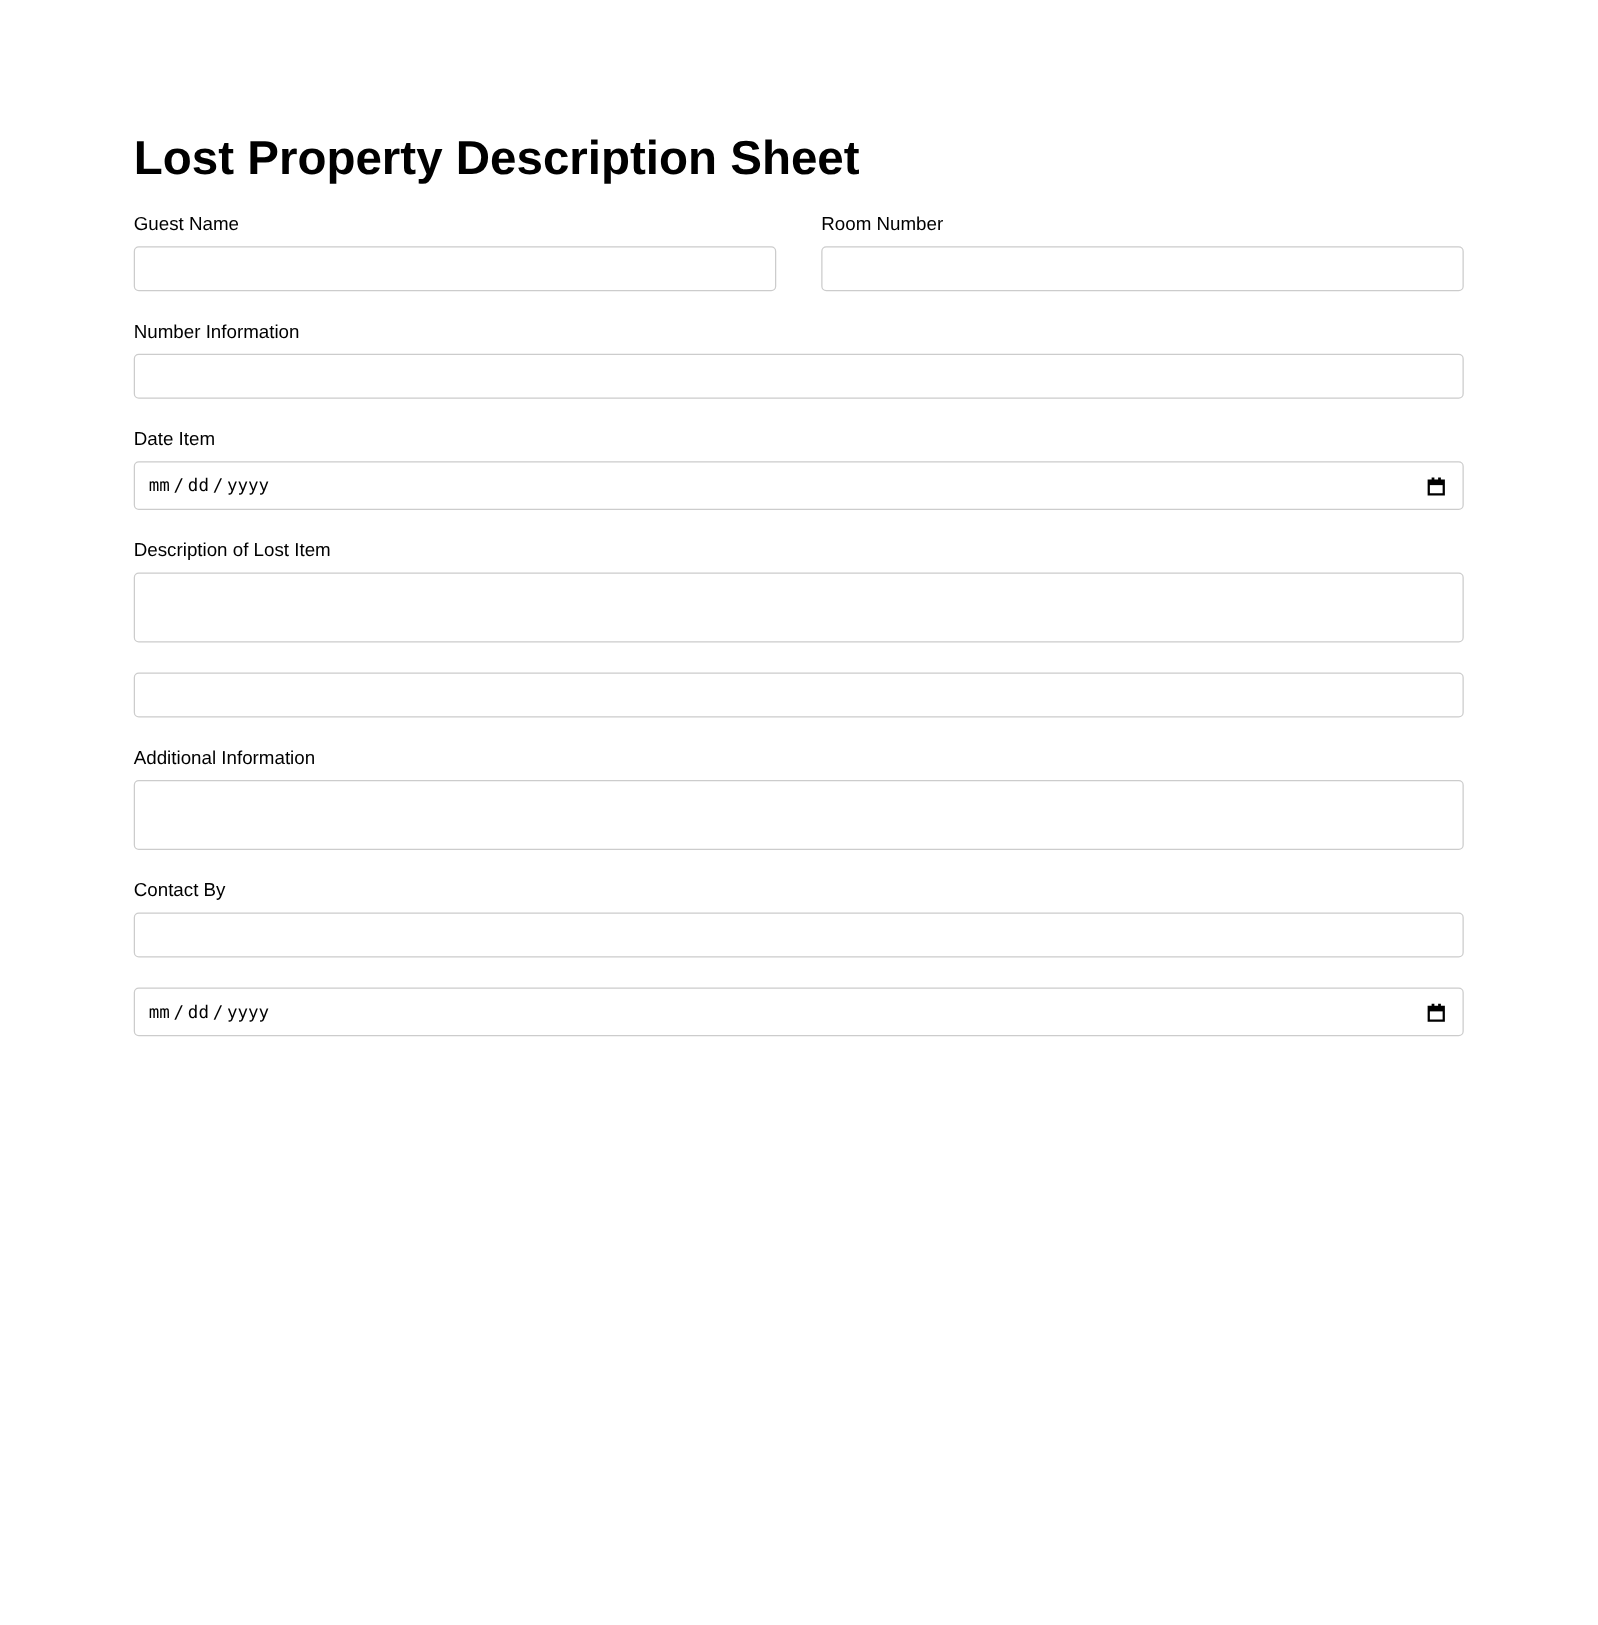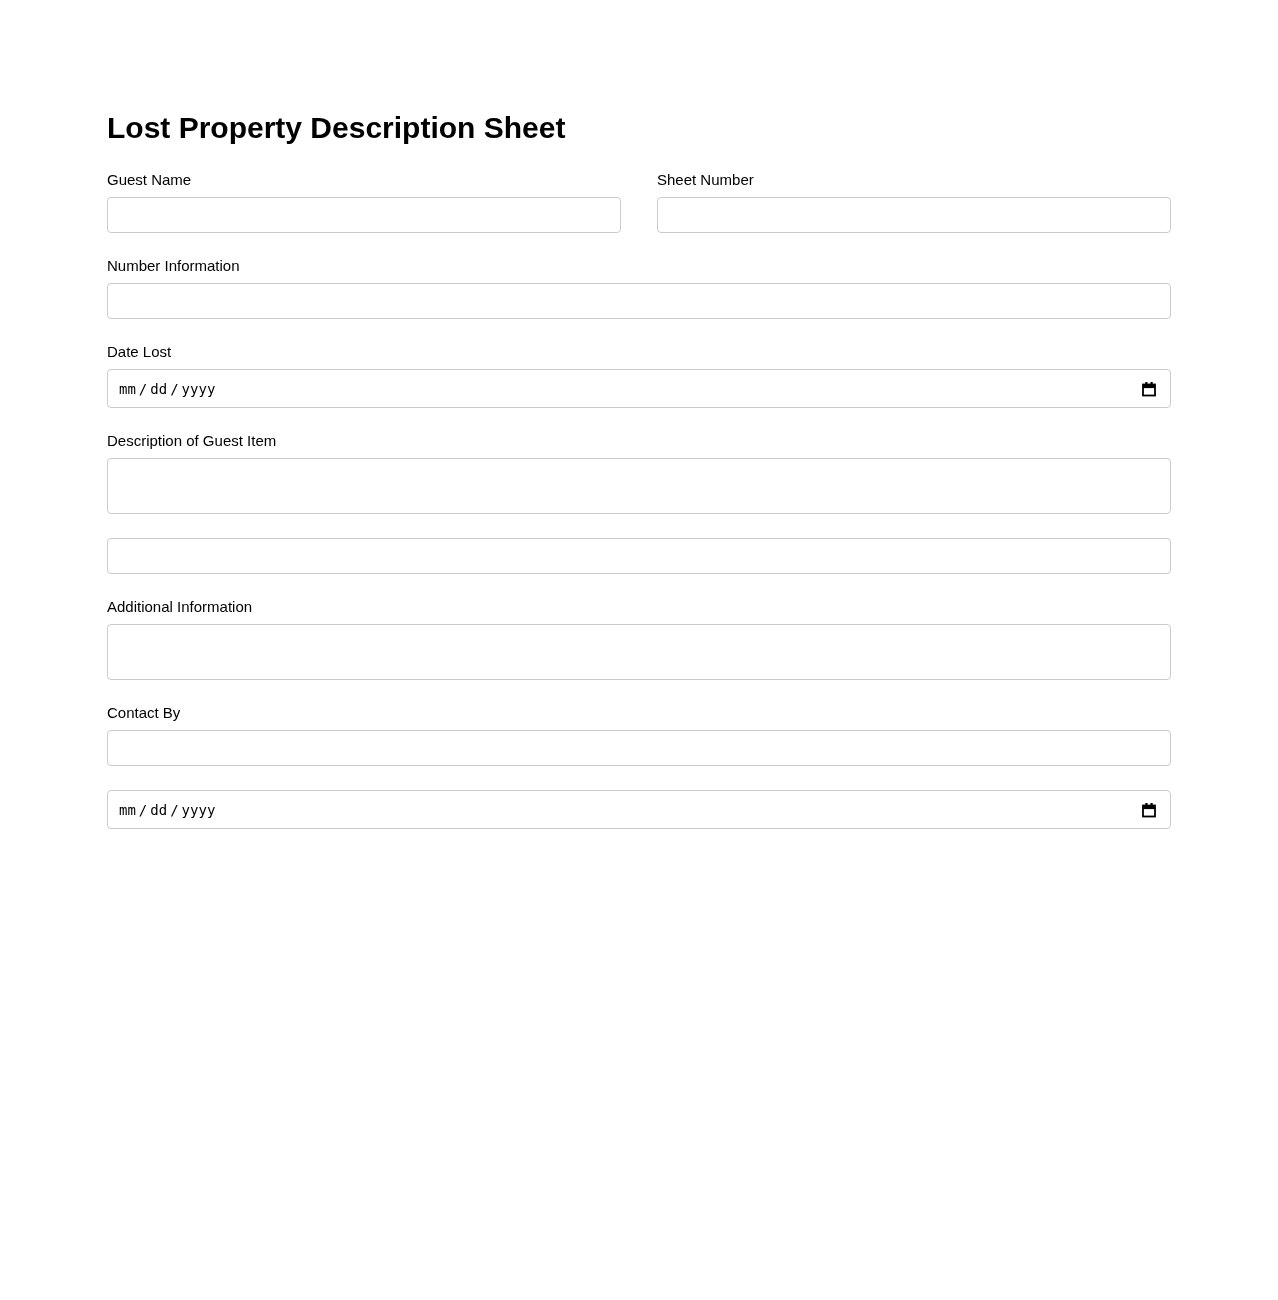--- a/index.html
+++ b/index.html
@@ -14,21 +14,21 @@
     width: 1278px;
     height: 1300px;
     background: #ffffff;
   }
   .container {
     width: 1064px;
     margin: 0 auto;
     padding-top: 110px;
   }
   h1.page-title {
-    font-size: 30px;
+    font-size: 38px;
     font-weight: bold;
     line-height: 35px;
     margin: 0 0 26px 0;
   }
   .field { margin-bottom: 24px; }
   .row-2col {
     display: grid;
     grid-template-columns: 1fr 1fr;
     column-gap: 21px;
     gap: 36px;
@@ -103,52 +103,52 @@
     <h1 class="page-title">Lost Property Description Sheet</h1>
 
     <form>
 
       <div class="row-2col">
         <div class="field">
           <label class="field-label">Guest Name</label>
           <input type="text" class="text-input" value="" style="">
         </div>
         <div class="field">
-          <label class="field-label">Sheet Number</label>
+          <label class="field-label">Room Number</label>
           <input type="text" class="text-input" value="" style="">
         </div>
       </div>
 
       <div class="field">
         <label class="field-label">Number Information</label>
         <input type="text" class="text-input" value="" style="">
       </div>
 
       <div class="field">
-        <label class="field-label">Date Lost</label>
+        <label class="field-label">Date Item</label>
         <div class="date-input">
           <span class="date-text">
             <span>mm</span>
             <span class="date-sep">/</span>
             <span>dd</span>
             <span class="date-sep">/</span>
             <span>yyyy</span>
           </span>
           <span class="date-spacer"></span>
           <svg class="calendar-icon" viewBox="0 0 16 16">
             <rect x="2" y="3.5" width="12" height="11" fill="none" stroke="#000000" stroke-width="1.8"></rect>
             <rect x="2" y="3.5" width="12" height="3.6" fill="#000000"></rect>
             <rect x="4.3" y="1" width="2.2" height="3" fill="#000000"></rect>
             <rect x="9.5" y="1" width="2.2" height="3" fill="#000000"></rect>
           </svg>
         </div>
       </div>
 
       <div class="field">
-        <label class="field-label">Description of Guest Item</label>
+        <label class="field-label">Description of Lost Item</label>
         <textarea class="textarea-input" style=""></textarea>
       </div>
 
       <div class="field">
         <input type="text" class="text-input" value="" style="">
       </div>
 
       <div class="field">
         <label class="field-label">Additional Information</label>
         <textarea class="textarea-input" style=""></textarea>

